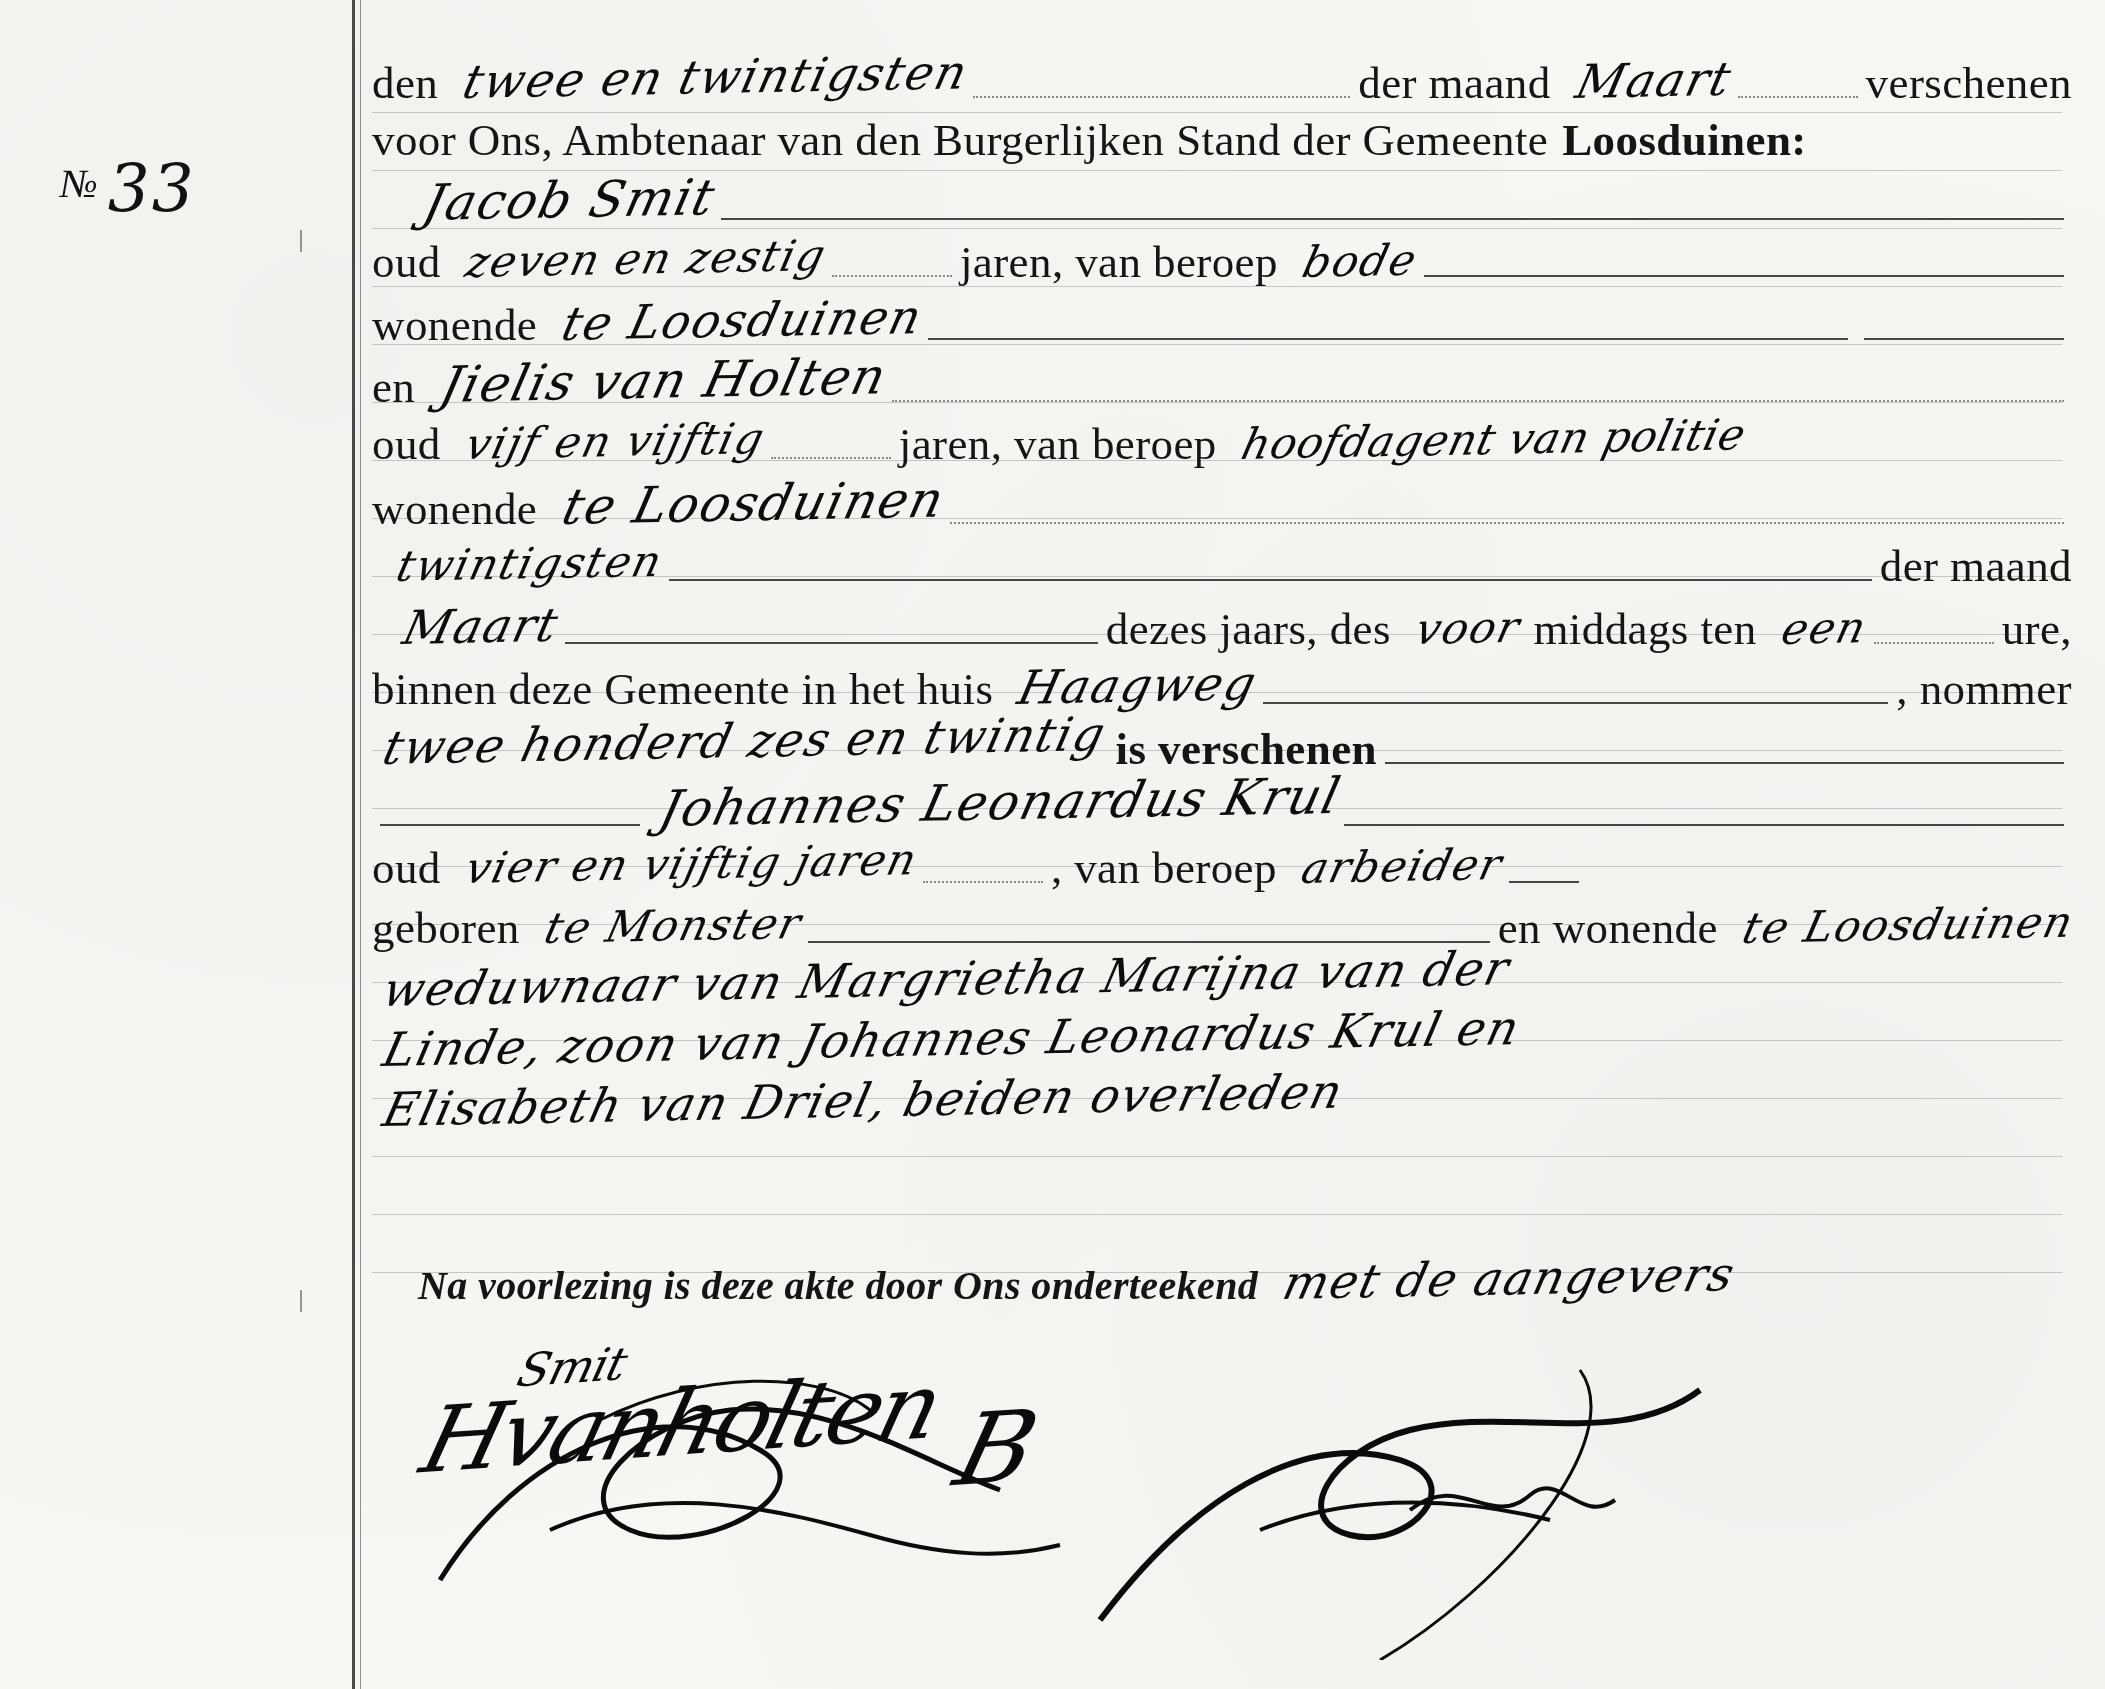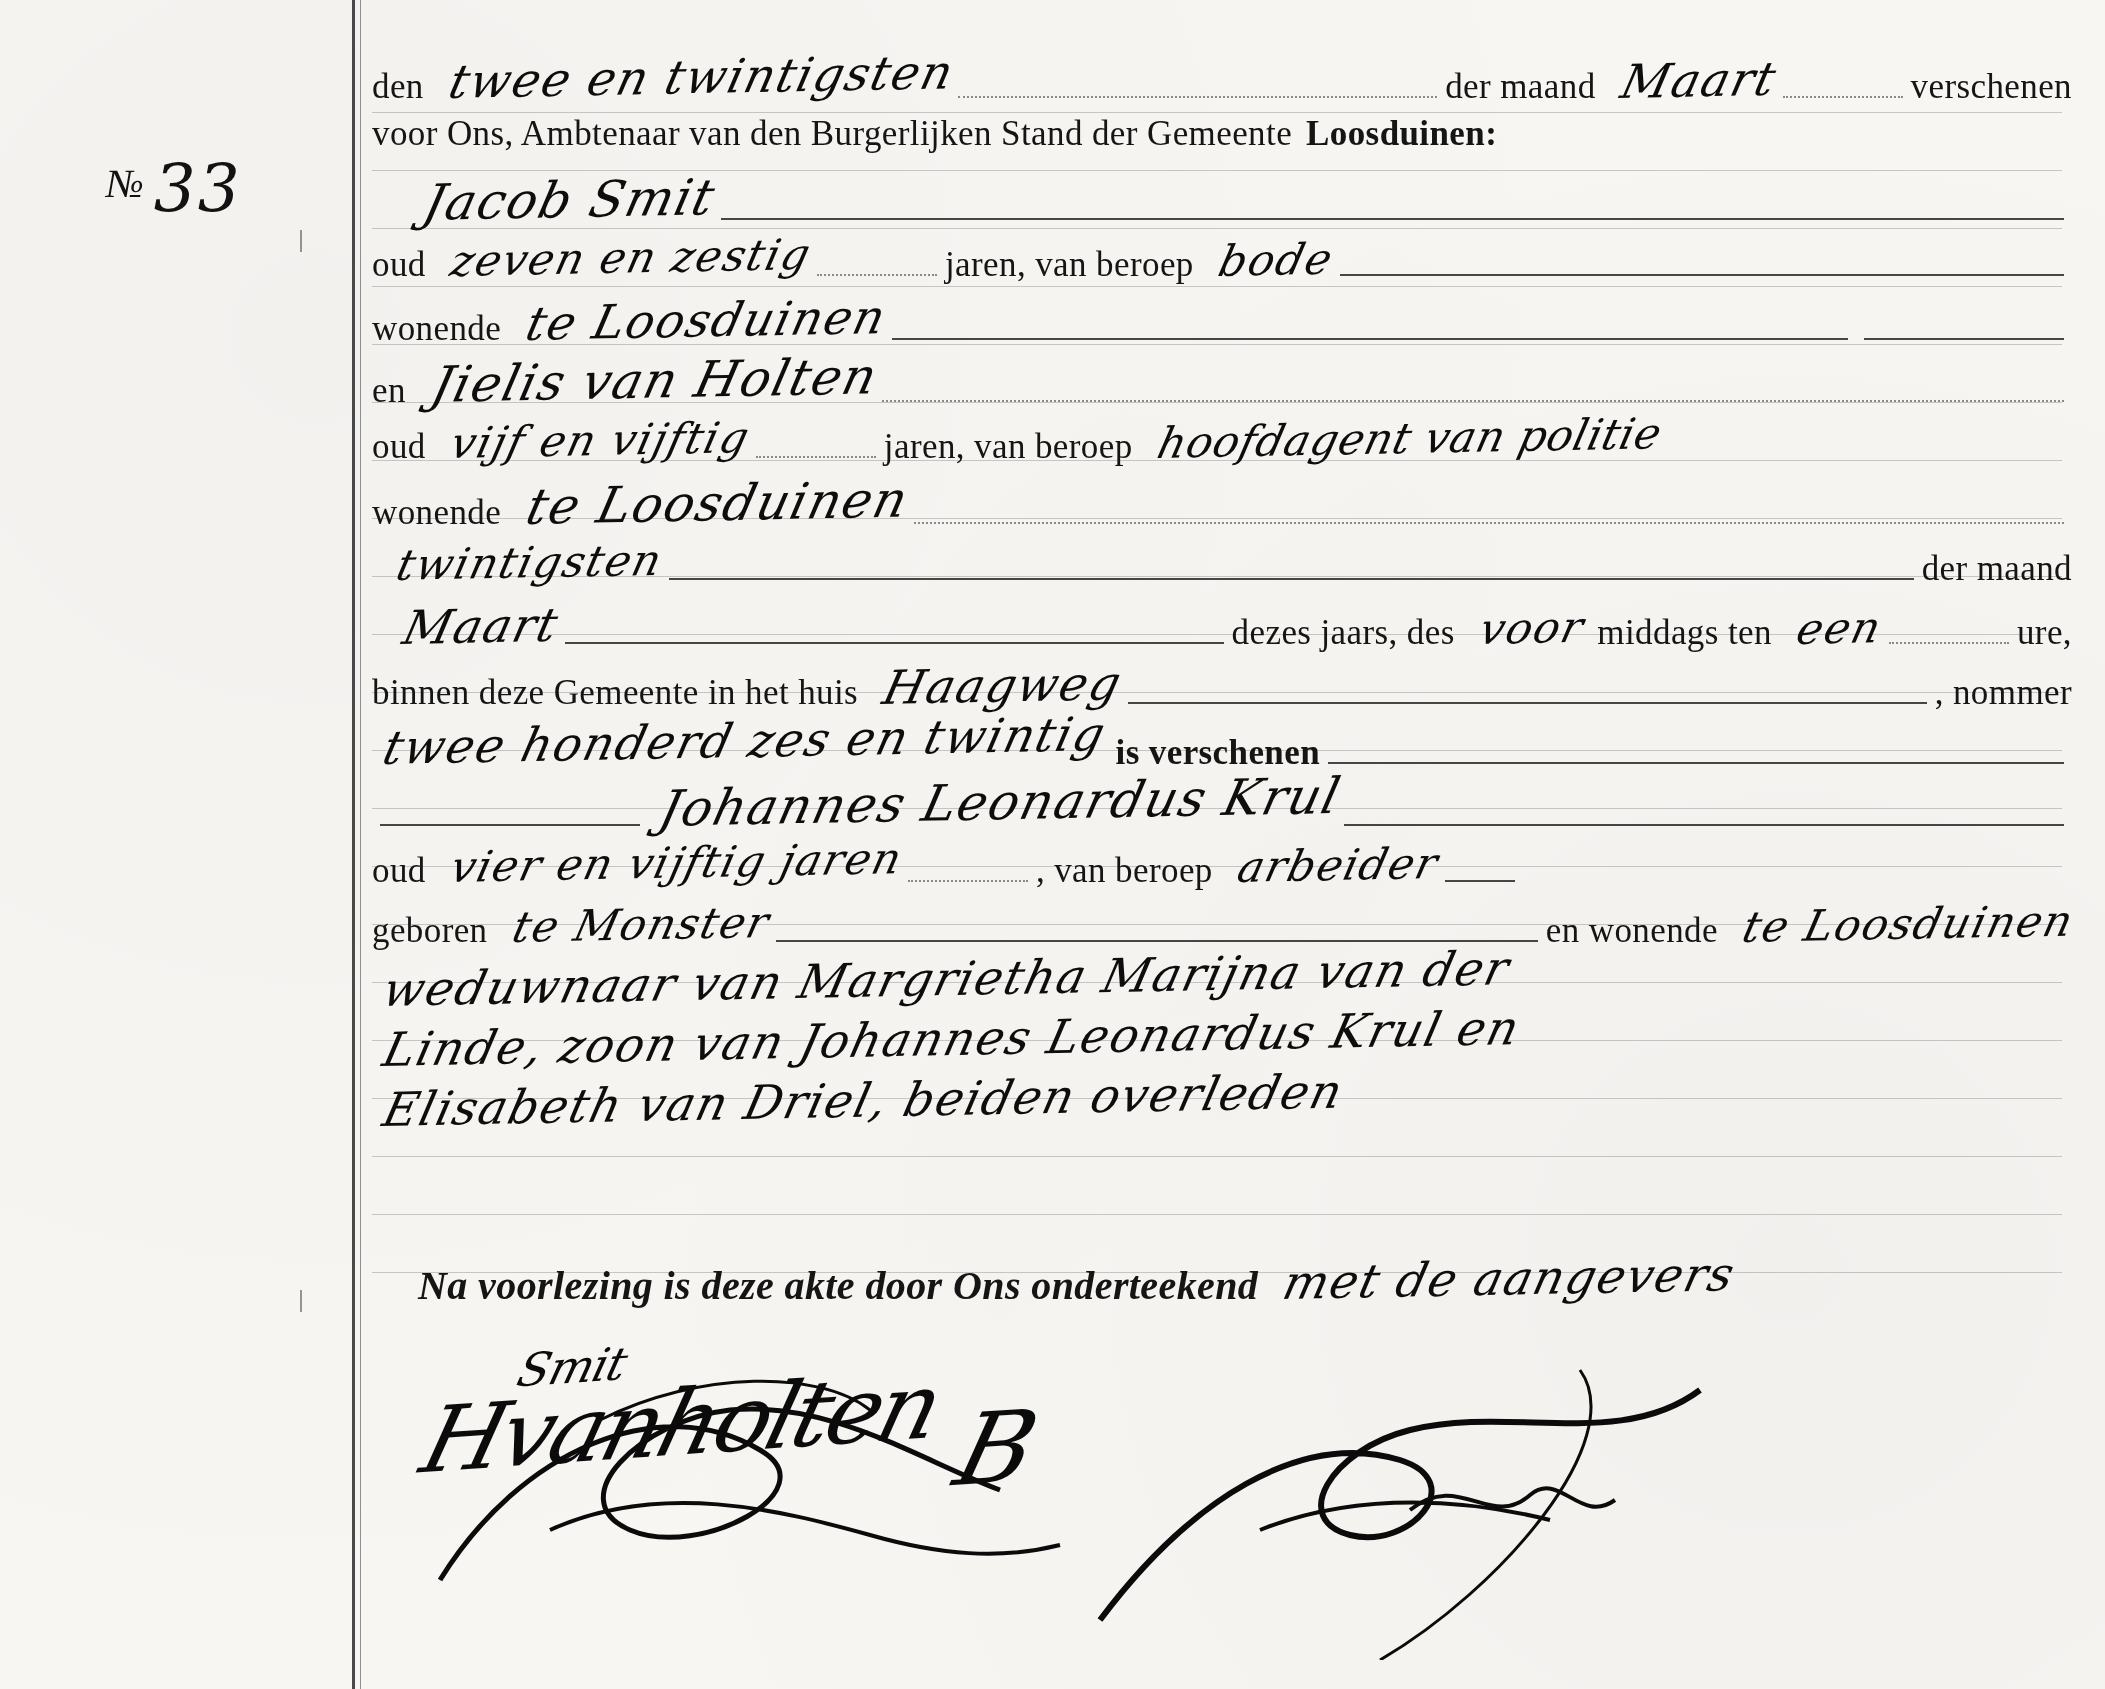--- a/index.html
+++ b/index.html
@@ -42,21 +42,20 @@
   }
 
   .act-number {
     position: absolute;
     left: 60px;
     top: 150px;
     width: 270px;
     font-family: "Liberation Serif", serif;
     font-size: 54px;
     color: #121212;
-    margin-left: 46px;
   }
   .act-number .no {
     font-style: italic;
     font-size: 40px;
     vertical-align: 14px;
     margin-right: 10px;
   }
   .act-number .num {
     font-family: "DejaVu Serif", serif;
     font-style: italic;
@@ -76,21 +75,21 @@
     position: relative;
     display: flex;
     align-items: baseline;
     min-height: 56px;
     margin-bottom: 4px;
     white-space: nowrap;
   }
 
   .pr {  
     font-family: "Liberation Serif", serif;
-    font-size: 35px;
+    font-size: 45px;
     letter-spacing: .4px;
     color: #151515;
   }
   .pr.it  { font-weight: bold; }
 
   .title {
     font-family: "Liberation Sans", sans-serif;
     font-weight: bold;
     font-size: 45px;
     letter-spacing: 2.5px;

